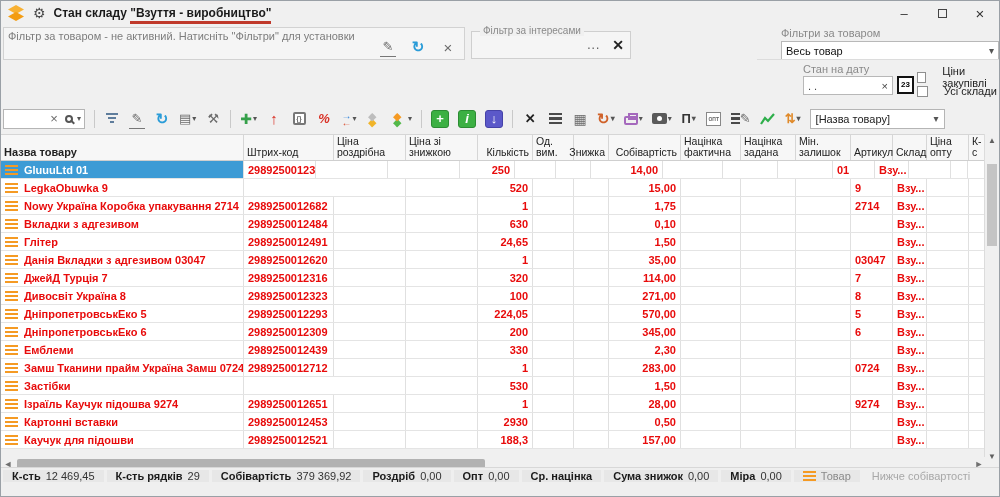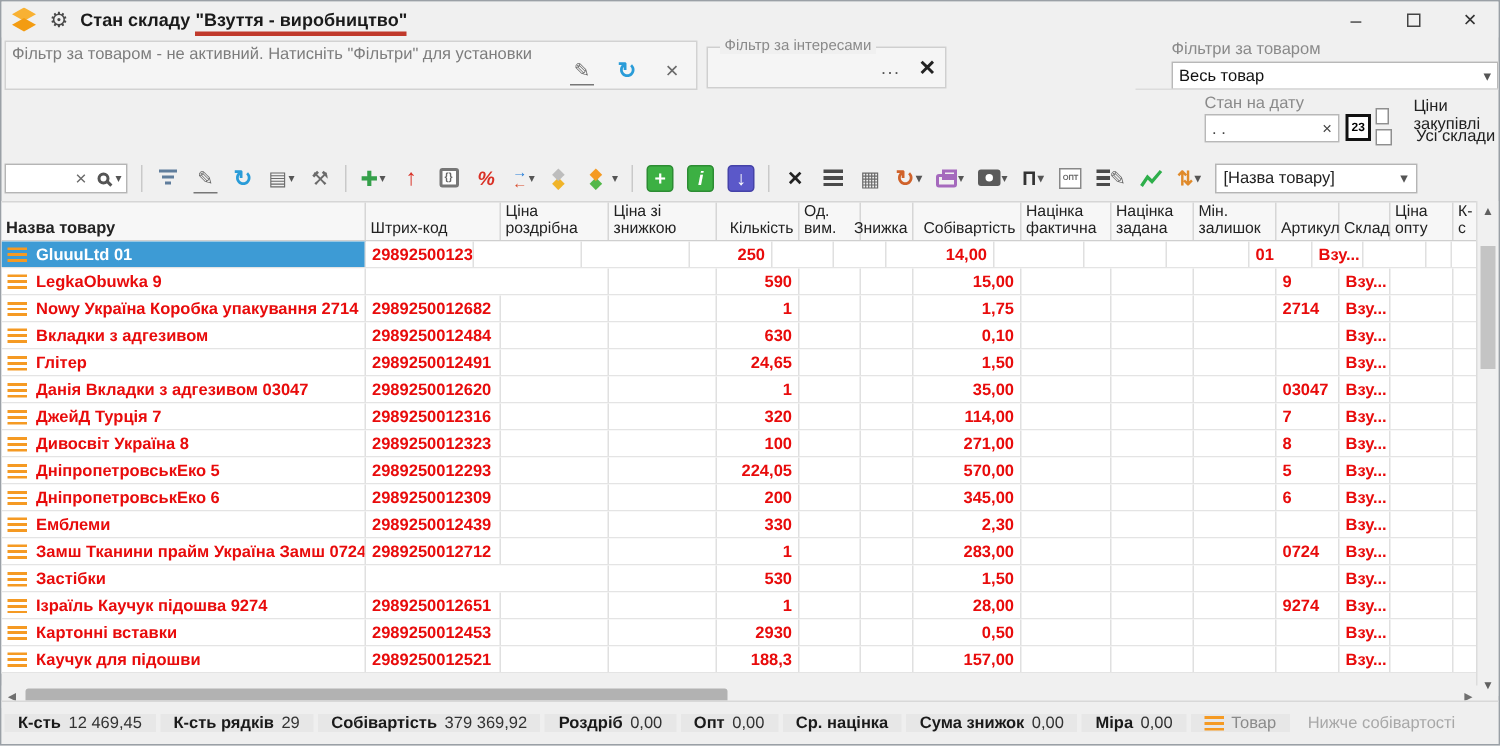--- a/index.html
+++ b/index.html
@@ -74,21 +74,21 @@
   .trow.sel .td.namecell{background:#3d9bd5;color:#fff}
   .namecell .stripes{margin-right:6px;flex:none}
   
   .vscroll{position:absolute;right:0;top:133px;width:15px;height:330px;background:#f0f0f0;border-left:1px solid #dcdcdc;font-size:8px;color:#606060;text-align:center}
   .vthumb{position:absolute;left:2px;right:2px;top:30px;height:82px;background:#c4c4c4}
   .varrow{position:absolute;left:0;right:0;height:14px;line-height:14px}
   .hscroll{position:absolute;left:0;top:456px;width:985px;height:15px;background:#f0f0f0;font-size:9px;color:#707070}
   .hthumb{position:absolute;left:16px;top:2px;width:468px;height:11px;background:#b2b2b2;border-radius:2px}
   .harrow{position:absolute;top:0;width:14px;height:15px;line-height:15px;text-align:center}
   
-  .statusbar{position:absolute;left:0;bottom:0;right:0;height:25px;background:#efefef;border-top:1px solid #d8d8d8;display:flex;align-items:center;gap:3px;padding:14px 2px;font-size:11px}
+  .statusbar{position:absolute;left:0;bottom:0;right:0;height:25px;background:#efefef;border-top:1px solid #d8d8d8;display:flex;align-items:flex-end;gap:3px;padding:14px 2px;font-size:11px}
   .seg{background:#e7e7e7;display:flex;align-items:center;padding:0 9px;gap:5px;white-space:nowrap}
   .seg b{color:#1a1a1a}
   .seg .val{color:#333}
   .seg.muted{color:#8a8a8a}
   .seg.plain{background:transparent;color:#a8a8a8}
 </style>
 </head>
 <body>
 
 <div id="app">
@@ -292,21 +292,21 @@
           <div class="td" style="width: 17px;"></div>
         </div>
         <div class="trow">
           <div class="td namecell" style="width: 243px;">
             <span class="stripes"></span>
             <span>LegkaObuwka 9</span>
           </div>
           <div class="td" style="width: 90px; margin-top: 30px;">2989250012330</div>
           <div class="td num" style="width: 72px;"></div>
           <div class="td num" style="width: 72px;"></div>
-          <div class="td num" style="width: 55px;">590</div>
+          <div class="td num" style="width: 55px;">520</div>
           <div class="td" style="width: 41px;"></div>
           <div class="td num" style="width: 35px;"></div>
           <div class="td num" style="width: 72px;">15,00</div>
           <div class="td num" style="width: 60px;"></div>
           <div class="td num" style="width: 55px;"></div>
           <div class="td num" style="width: 55px;"></div>
           <div class="td" style="width: 42px;">9</div>
           <div class="td" style="width: 34px;">Взу...</div>
           <div class="td num" style="width: 42px;"></div>
           <div class="td" style="width: 17px;"></div>

